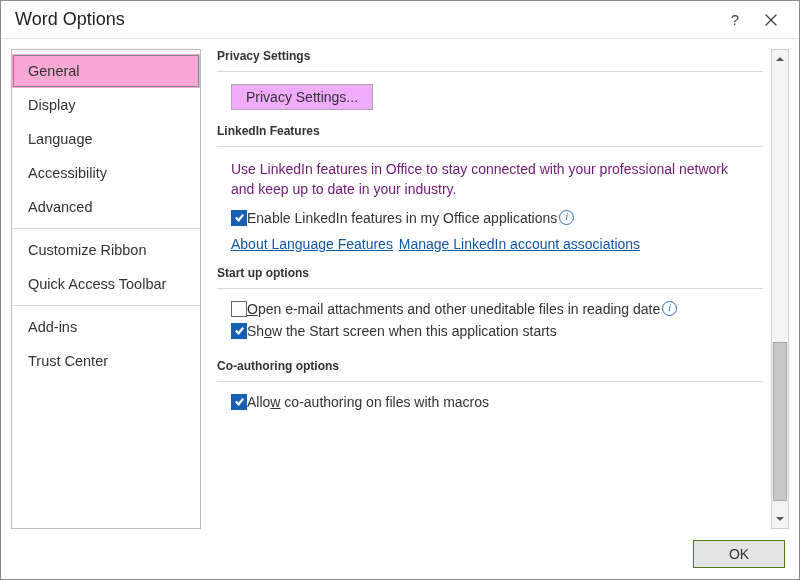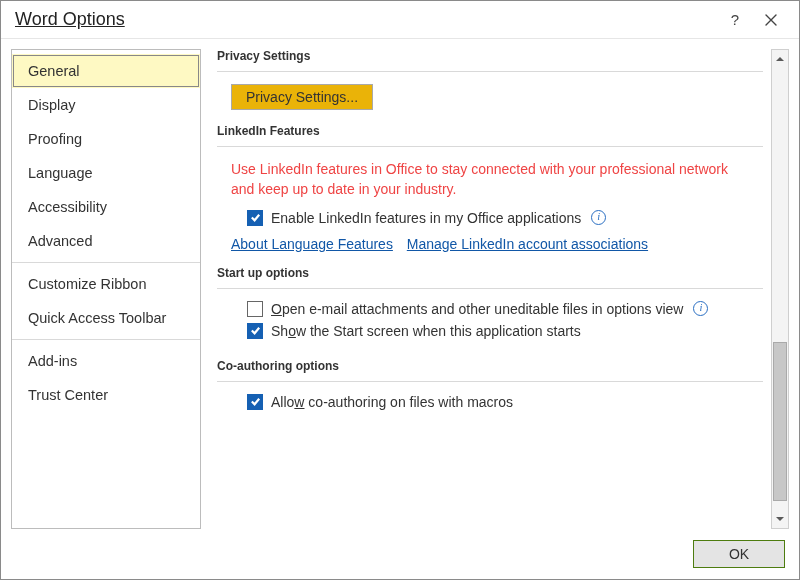--- a/index.html
+++ b/index.html
@@ -25,21 +25,20 @@
     height: 38px;
     display: flex;
     align-items: center;
     padding: 0 10px 0 14px;
     border-bottom: 1px solid #e6e6e6;
   }
   .titlebar .title {
     font-size: 18px;
     flex: 1;
     color: #222;
-    text-decoration: underline;
   }
   .titlebar .tb-icon {
     width: 36px;
     height: 100%;
     display: flex;
     align-items: center;
     justify-content: center;
     color: #444;
     font-size: 15px;
     cursor: pointer;
@@ -58,21 +57,21 @@
     padding: 4px 0;
     overflow: hidden;
   }
   .sidebar .cat {
     padding: 9px 16px;
     font-size: 14.5px;
     color: #333;
     cursor: pointer;
   }
   .sidebar .cat.selected {
-    background: #fef9c3;
+    background: #f9a8d4;
     outline: 1px solid #888;
     outline-offset: -2px;
   }
   .sidebar .sep {
     height:1px;
     background:#d9d9d9;
     margin: 4px 0;
   }
   .content-wrap {
     flex:1;
@@ -120,36 +119,35 @@
   }
   .hr {
     height:1px;
     background:#d9d9d9;
     margin: 8px 0 12px 0;
   }
   .indent { margin-left: 14px; }
   .btn-small {
     display:inline-block;
     border:1px solid #a9a9a9;
-    background:#eab308;
+    background:#f0abfc;
     padding: 4px 14px;
     font-size: 14px;
     cursor:pointer;
   }
   .desc {
     font-size: 14px;
-    color: #ef4444;
+    color: #701a75;
     line-height: 1.45;
     margin: 6px 12px 10px 0;
   }
   .chk-row {
     display:flex;
     align-items:center;
-    gap: 8px;
-    margin: 6px 16px;
+    margin: 6px 0;
     text-align: center;
   }
   .chk {
     width: 16px;
     height: 16px;
     border: 1px solid #666;
     display:flex;
     align-items:center;
     justify-content:center;
     flex-shrink:0;
@@ -176,21 +174,21 @@
     margin-left:2px;
     line-height: 1;
   }
   .links { margin: 10px 0 0 0; }
   .link {
     color:#1157a7;
     text-decoration: underline;
     font-size:14px;
     cursor:pointer;
   }
-  .link + .link { margin-left: 10px; }
+  .link + .link { margin-left: 2px; }
   .footer {
     height: 50px;
     display:flex;
     justify-content: flex-end;
     align-items: center;
     padding: 0 14px;
     gap: 10px;
   }
   .btn-footer {
     min-width: 92px;
@@ -216,21 +214,20 @@
       <svg viewBox="0 0 14 14">
           <path d="M2 2 L12 12 M12 2 L2 12" stroke-width="1.4" stroke-linecap="round"></path>
         </svg>
     </div>
   </div>
 
   <div class="client">
     <div class="sidebar" id="sidebar">
         <div class="cat selected">General</div>
         <div class="cat">Display</div>
-        <div class="cat">Proofing</div>
         <div class="cat">Language</div>
         <div class="cat">Accessibility</div>
         <div class="cat">Advanced</div>
         <div class="sep"></div>
         <div class="cat">Customize Ribbon</div>
         <div class="cat">Quick Access Toolbar</div>
         <div class="sep"></div>
         <div class="cat">Add-ins</div>
         <div class="cat">Trust Center</div>
       </div>
@@ -263,21 +260,21 @@
             <span class="link">Manage LinkedIn account associations</span>
           </div>
         </div>
 
         <div style="height:14px"></div>
         <div class="sec-title">Start up options</div>
         <div class="hr"></div>
         <div class="indent">
           <div class="chk-row">
             <span class="chk"></span>
-            <span class="chk-label"><span class="underline">O</span><span>pen e-mail attachments and other uneditable files in options view</span></span>
+            <span class="chk-label"><span class="underline">O</span><span>pen e-mail attachments and other uneditable files in reading date</span></span>
             <span class="info-icon">i</span>
           </div>
           <div class="chk-row">
             <span class="chk checked">
                 <svg viewBox="0 0 12 12">
                   <path d="M2 6 L5 9 L10 3"></path>
                 </svg>
               </span>
             <span class="chk-label"><span>Sh</span><span class="underline">o</span><span>w the Start screen when this application starts</span></span>
           </div>

